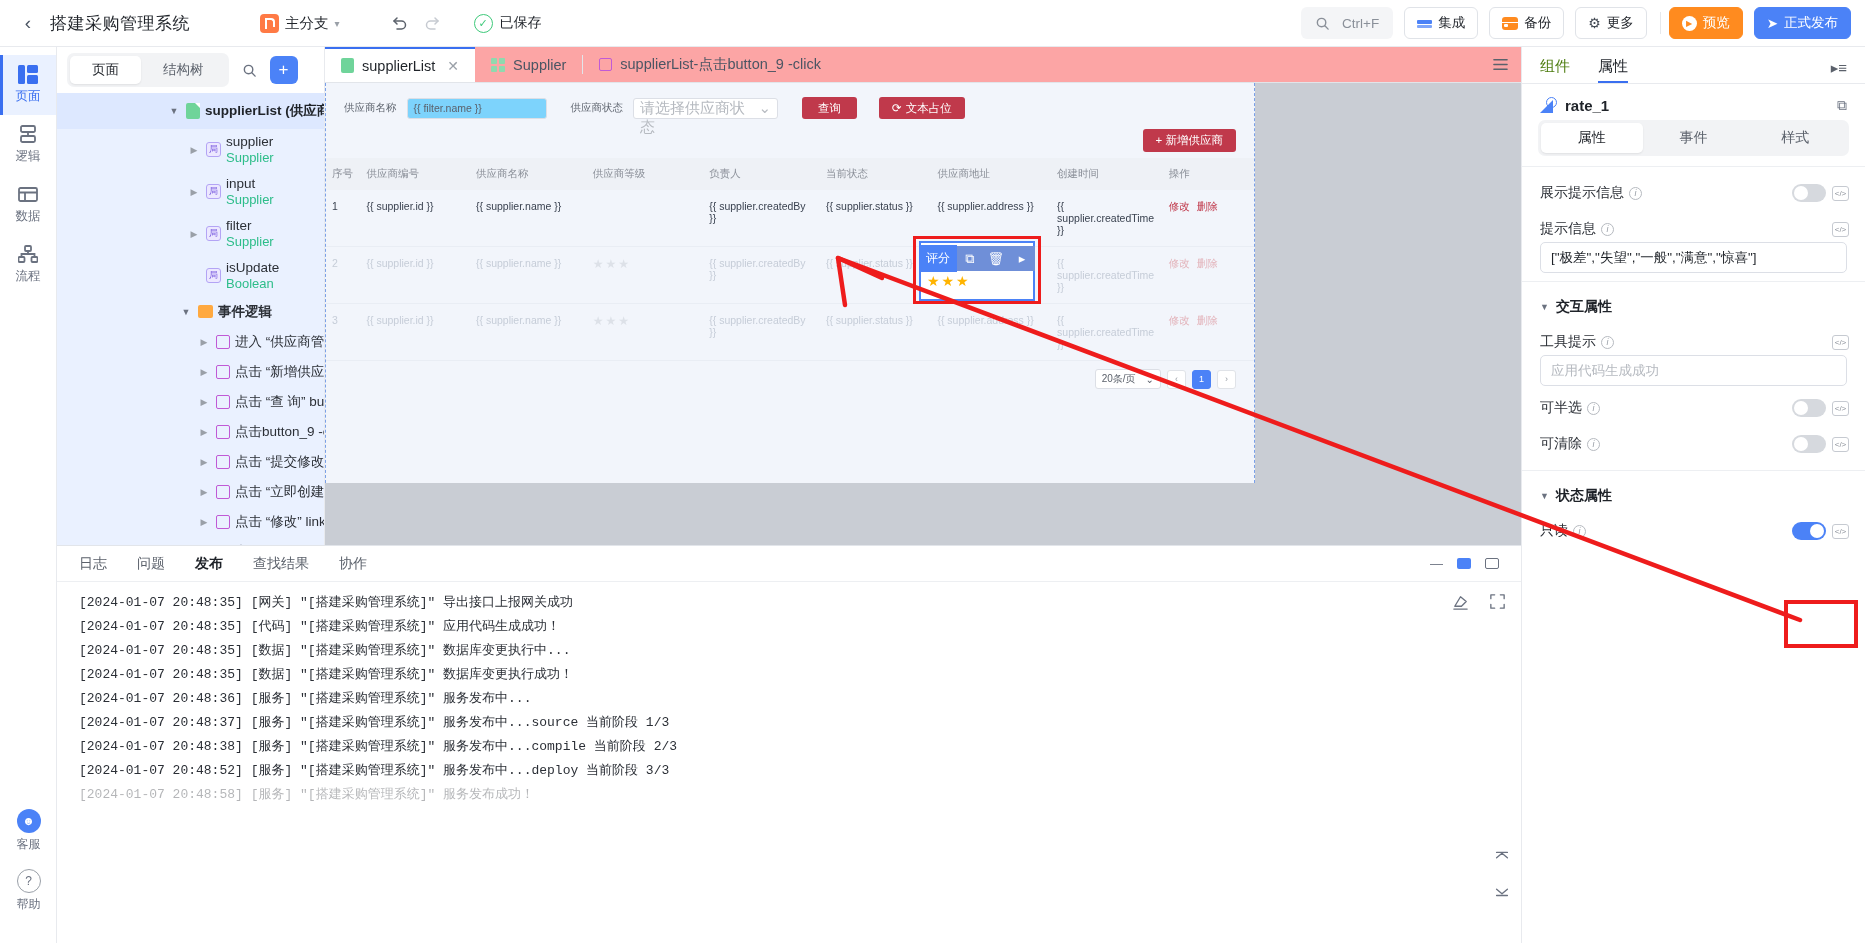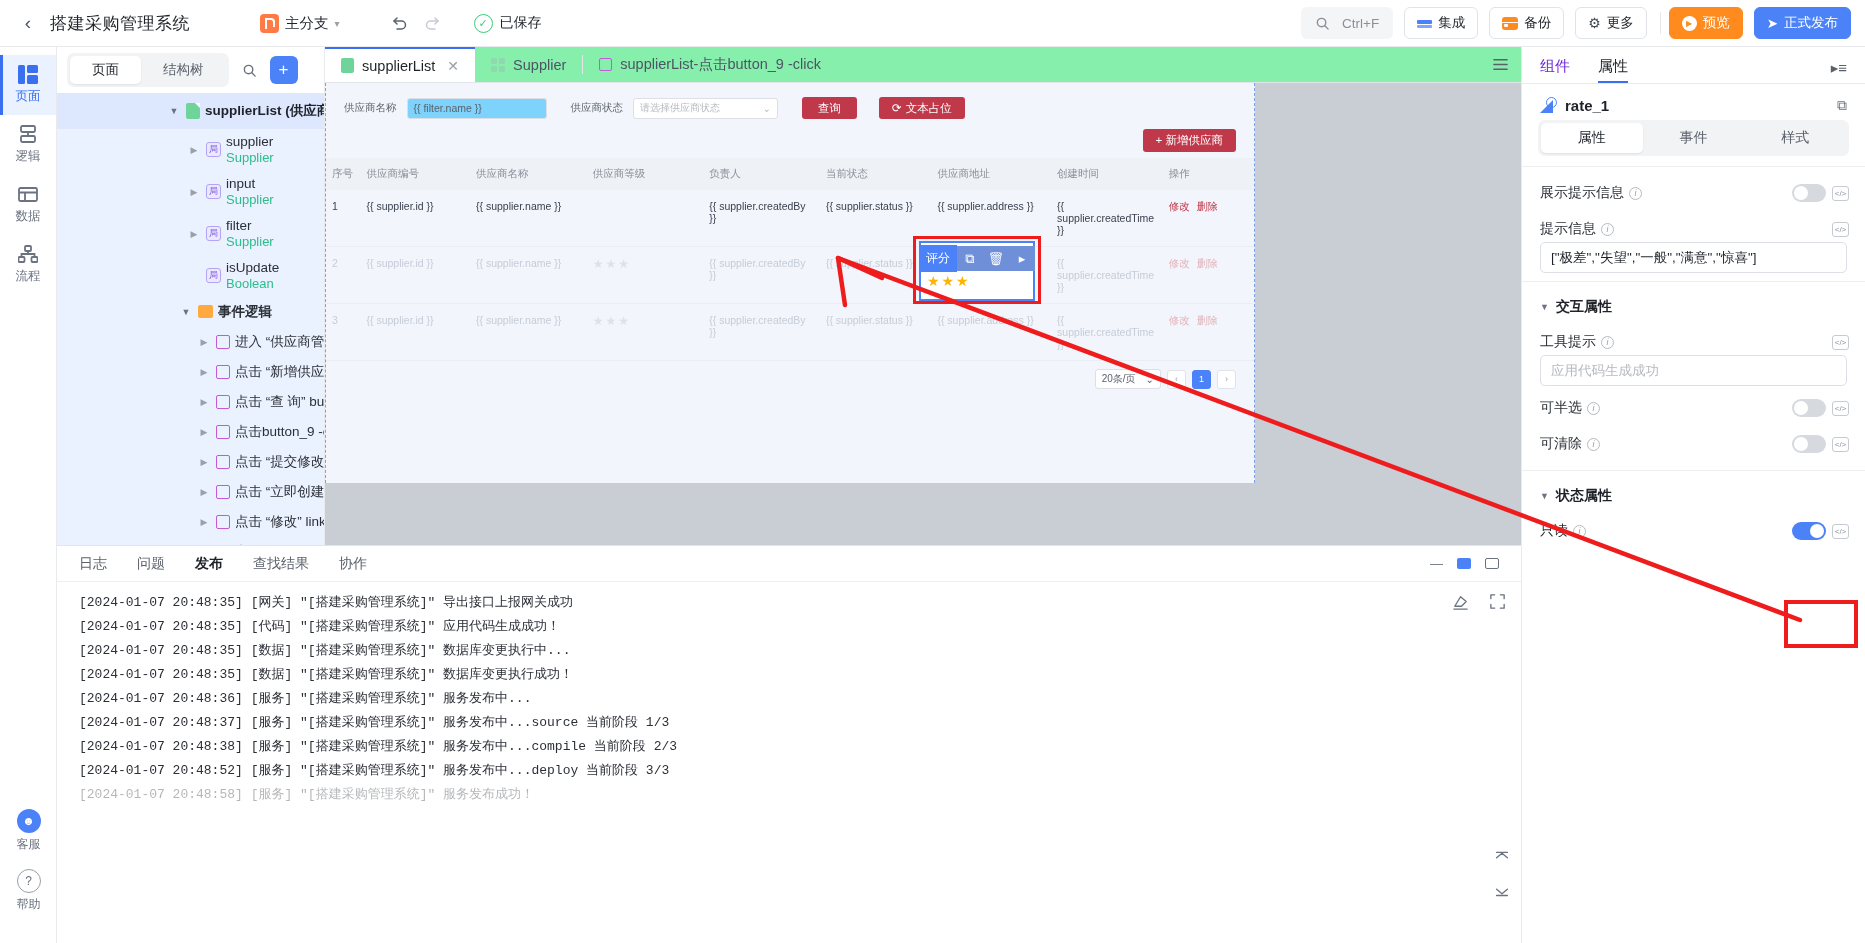--- a/index.html
+++ b/index.html
@@ -92,40 +92,40 @@
     margin-top:8px;color:#7b5de0;font-size:9px;display:flex;align-items:center;justify-content:center;}
   .ico-folder{width:15px;height:13px;background:#ffa940;border-radius:2px;flex:none;margin-top:8px;}
   .ico-event{width:14px;height:14px;border:1.6px solid #c05ad6;border-radius:2px;flex:none;margin-top:8px;}
   .tlabel{line-height:30px;color:#2b2f36;}
   .tl2{display:flex;flex-direction:column;line-height:16px;padding-top:1px;}
   .tl2 .n{color:#2b2f36;font-size:13.5px;}
   .tl2 .t{color:#2dbd8a;font-size:13px;}
 
   
   .canvas-wrap{position:absolute;left:325px;top:47px;width:1196px;height:528px;background:#eceff3;}
-  .tabstrip{height:36px;background:#86efac;border-bottom:1px solid #e2e5ea;display:flex;align-items:stretch;}
+  .tabstrip{height:36px;background:#fca5a5;border-bottom:1px solid #e2e5ea;display:flex;align-items:stretch;}
   .ctab{display:flex;align-items:center;gap:8px;padding:0 16px;font-size:14.5px;color:#4b5563;cursor:pointer;position:relative;}
   .ctab.active{background:#fff;color:#1f2329;border-top:2px solid #3a6ff0;}
   .ctab .x{color:#9aa0a8;font-size:14px;margin-left:4px;}
   .ctab-sep{width:1px;background:#e2e5ea;margin:8px 0;}
   .tab-ico-page{width:13px;height:15px;background:#6fd49a;border-radius:2px;}
   .tab-ico-grid{width:14px;height:14px;display:grid;grid-template-columns:1fr 1fr;gap:2px;}
   .tab-ico-grid i{background:#8fd9ae;border-radius:1px;display:block;}
   .tab-ico-ev{width:13px;height:13px;border:1.6px solid #c05ad6;border-radius:2px;}
   .tabstrip-right{margin-left:auto;display:flex;align-items:center;padding-right:12px;color:#5b616b;}
 
   .stage{position:relative;height:492px;background:#c9cdd4;overflow:hidden;}
   .page-frame{position:absolute;left:0;top:0;width:930px;height:400px;background:#f2f5fb;
     border-left:1.5px dashed #7aa0e8;border-right:1.5px dashed #7aa0e8;}
   .filterbar{display:flex;align-items:center;gap:10px;padding:14px 18px 0 18px;}
   .fl{font-size:10.5px;color:#606670;}
   .finput{width:140px;height:21px;border:1px solid #dcdfe6;border-radius:3px;background:#7dd3fc;
     font-size:10.5px;color:#5b616b;display:flex;align-items:center;padding:0 6px;}
   .fsel{width:145px;height:21px;border:1px solid #dcdfe6;border-radius:3px;background:#fff;
-    font-size:10px;color:#b6bac0;display:flex;align-items:center;padding:0 6px;justify-content:space-between;}
+    font-size:15px;color:#b6bac0;display:flex;padding:0 6px;justify-content:space-between;}
   .redbtn{height:22px;background:#c0394b;color:#fff;border-radius:3px;font-size:11.5px;
     display:flex;align-items:center;justify-content:center;padding:0 16px;cursor:pointer;}
   .redbtn.wide{padding:0 13px;gap:4px;}
   .addrow{display:flex;justify-content:flex-end;padding:10px 18px 6px;}
   .addbtn{height:23px;background:#c0394b;color:#fff;border-radius:3px;font-size:11.5px;
     display:flex;align-items:center;gap:4px;padding:0 13px;cursor:pointer;}
   table.dt{width:100%;border-collapse:collapse;font-size:10.5px;table-layout:fixed;}
   table.dt th{background:#eef1f6;color:#8b9099;font-weight:normal;text-align:left;
     padding:9px 6px;font-size:10.5px;}
   table.dt td{padding:10px 6px;color:#3a4250;border-bottom:1px solid #e9edf4;vertical-align:top;}
@@ -152,21 +152,21 @@
   .rt-name{background:#4b82f7;color:#fff;font-size:12px;padding:4px 7px;height:27px;display:flex;align-items:center;}
   .rt-ico{width:26px;height:27px;display:flex;align-items:center;justify-content:center;color:#fff;font-size:13px;cursor:pointer;}
   .red-hl{position:absolute;border:3px solid #ee1c1c;pointer-events:none;}
   .hscroll{position:absolute;left:0;bottom:4px;width:1196px;height:8px;}
   .hscroll i{display:block;height:8px;width:905px;background:#b6bcc6;border-radius:4px;}
 
   
   .rpanel{position:absolute;left:1521px;top:47px;width:344px;height:896px;background:#fff;
     border-left:1px solid #e8eaee;}
   .rtabs{height:37px;display:flex;align-items:flex-end;gap:28px;padding:0 18px;border-bottom:1px solid #e8eaee;}
-  .rtab{font-size:15px;color:#6d28d9;padding-bottom:7px;cursor:pointer;position:relative;}
+  .rtab{font-size:15px;color:#4d7c0f;padding-bottom:7px;cursor:pointer;position:relative;}
   .rtab.active{color:#1f2329;}
   .rtab.active:after{content:"";position:absolute;left:0;right:0;bottom:0;height:2px;background:#3a6ff0;}
   .rtabs-right{margin-left:auto;color:#5b616b;font-size:15px;padding-bottom:6px;cursor:pointer;}
   .rcomp{display:flex;align-items:center;gap:8px;padding:13px 18px 6px;}
   .rcomp-ico{width:17px;height:17px;position:relative;}
   .rcomp-ico:before{content:"";position:absolute;left:0;bottom:1px;border-width:0 0 13px 13px;
     border-style:solid;border-color:transparent transparent #4b82f7 transparent;}
   .rcomp-ico:after{content:"";position:absolute;right:0;top:0;width:9px;height:9px;border-radius:50%;
     border:1.5px solid #4b82f7;}
   .rcomp-name{font-size:15px;font-weight:bold;color:#1f2329;}

